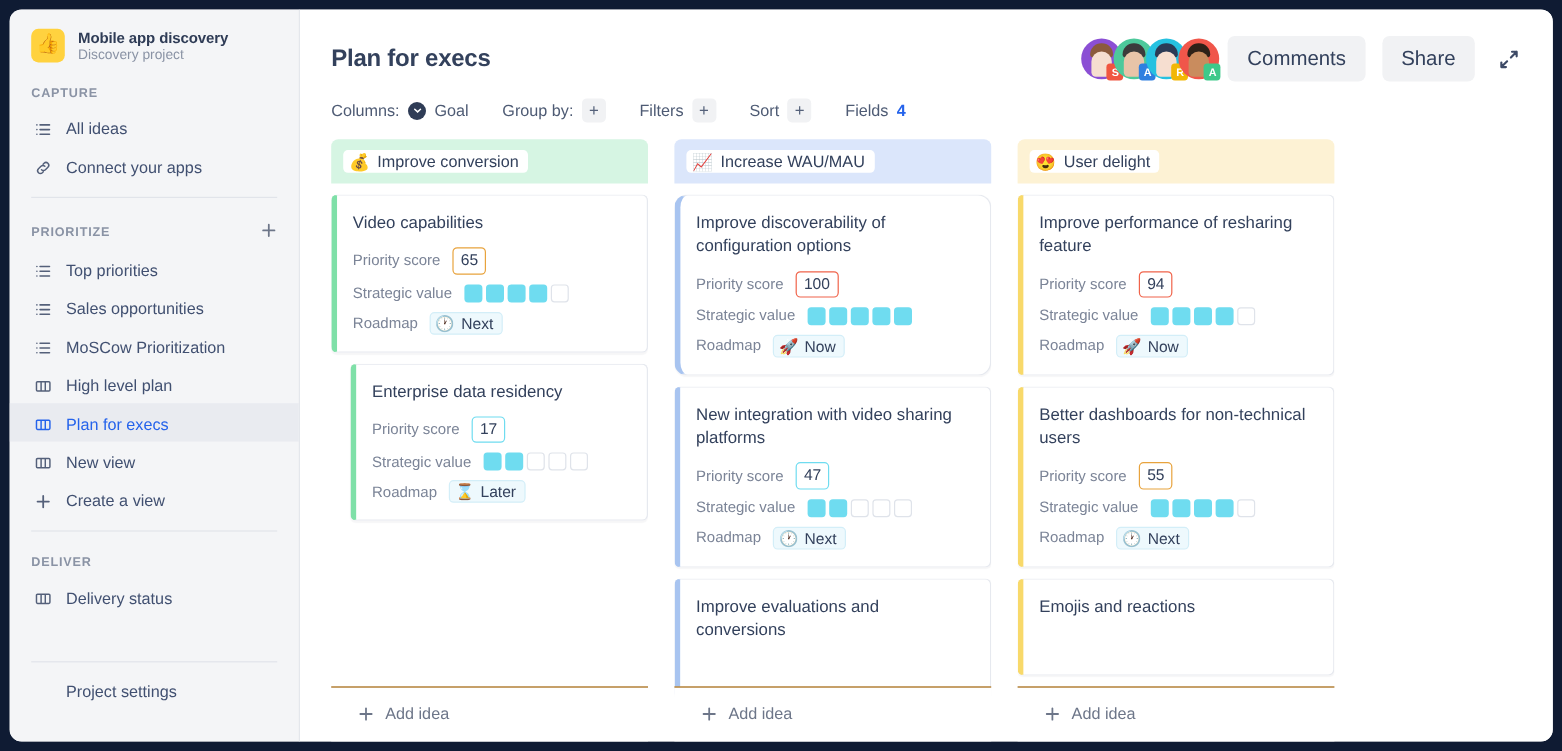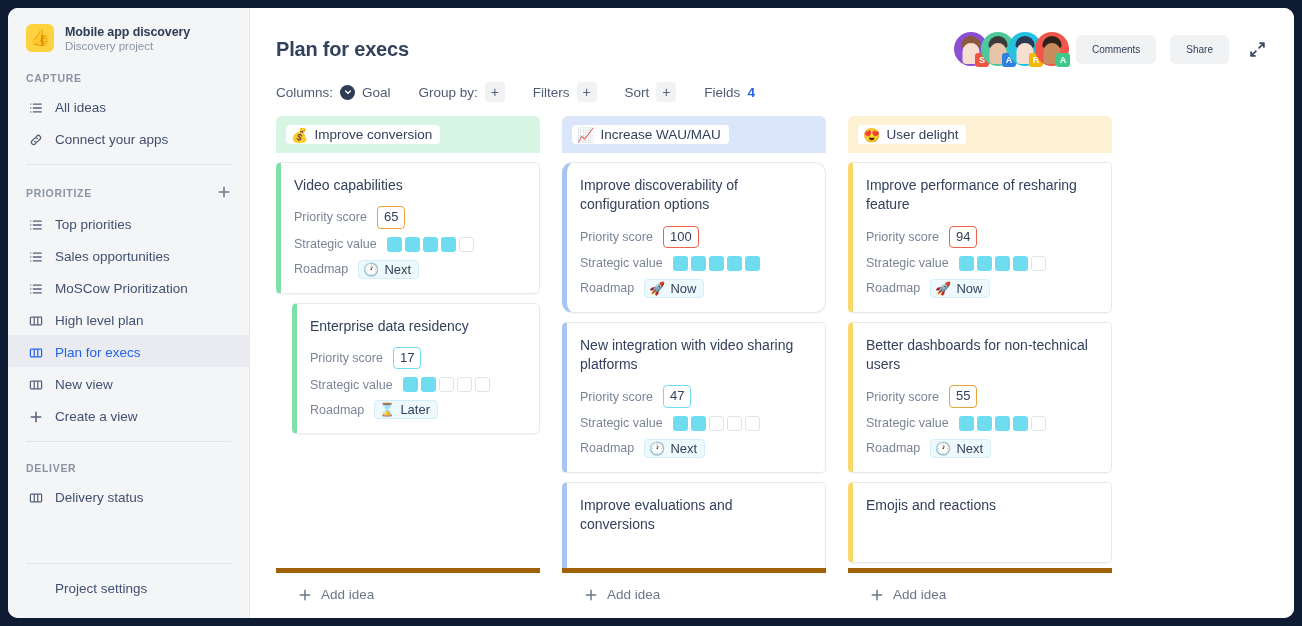--- a/index.html
+++ b/index.html
@@ -53,21 +53,21 @@
   .nav-item {
     display: flex; align-items: flex-end; gap: 12px;
     padding: 7px 18px 7px 20px;
     font-size: 13.5px; color: #415071;
     cursor: pointer; min-height: 32px;
   }
   .nav-item.active { background: #e9ebf0; color: #2563eb; font-weight: normal; }
   .nav-item .ic { width: 15px; display:flex; align-items:center; justify-content:center; flex-shrink: 0; }
   .divider { height: 1px; background: #e1e4ea; margin: 10px 18px; }
 
-  .sidebar-bottom { position: absolute; bottom: 4px; left: 0; right: 0; }
+  .sidebar-bottom { position: absolute; bottom: 16px; left: 0; right: 0; }
 
   
   .main { flex: 1; display: flex; flex-direction: column; min-width: 0; background: #fff; }
   .main-header {
     display: flex; align-items: center; justify-content: space-between;
     padding: 20px 26px 0 26px; height: 62px; flex-shrink: 0;
   }
   .page-title { font-size: 20px; font-weight: bold; color: #33415c; letter-spacing: -0.2px; }
   .header-right { display: flex; align-items: center; gap: 14px; }
 
@@ -92,21 +92,21 @@
   .avatar .badge {
     position: absolute; right: -1px; bottom: -1px;
     width: 14px; height: 14px; border-radius: 3px;
     color: #fff; font-size: 9px; font-weight: bold;
     display: flex; align-items: center; justify-content: center;
     line-height: 1;
   }
 
   .hbtn {
     background: #f1f2f4; border: none; border-radius: 6px;
-    padding: 9px 16px; font-size: 10px; color: #33415c;
+    padding: 9px 16px; font-size: 17px; color: #33415c;
     font-family: inherit; cursor: pointer; text-align: right;
   }
   .expand-btn {
     background: none; border: none; cursor: pointer;
     color: #4a5costs; color: #404d69; padding: 4px 2px 4px 6px;
     display: flex; align-items: center;
   }
 
   .toolbar {
     display: flex; align-items: center; gap: 0px;
@@ -172,21 +172,21 @@
     display: inline-flex; align-items: center; gap: 5px;
     border-radius: 4px; padding: 1px 7px 1px 4px;
     font-size: 13px; color: #33415c;
     background: #eef9fd; border: 1px solid #d3eef8;
   }
   .road-chip .emo { font-size: 13px; line-height: 1; }
 
   .col-footer {
     position: absolute; bottom: 0; left: 0; right: 0;
     background: #fff;
-    border-top: 5px solid #a16207;
+    border-top: 1px solid #a16207;
     padding: 14px 0 16px 22px;
     display: flex; align-items: center; gap: 9px;
     font-size: 13.5px; color: #6d7689; cursor: pointer;
   }
   .board-wrap { flex: 1; min-height: 0; display: flex; flex-direction: column; position: relative; }
 </style>
 </head>
 <body>
 
 <div class="app-window">

